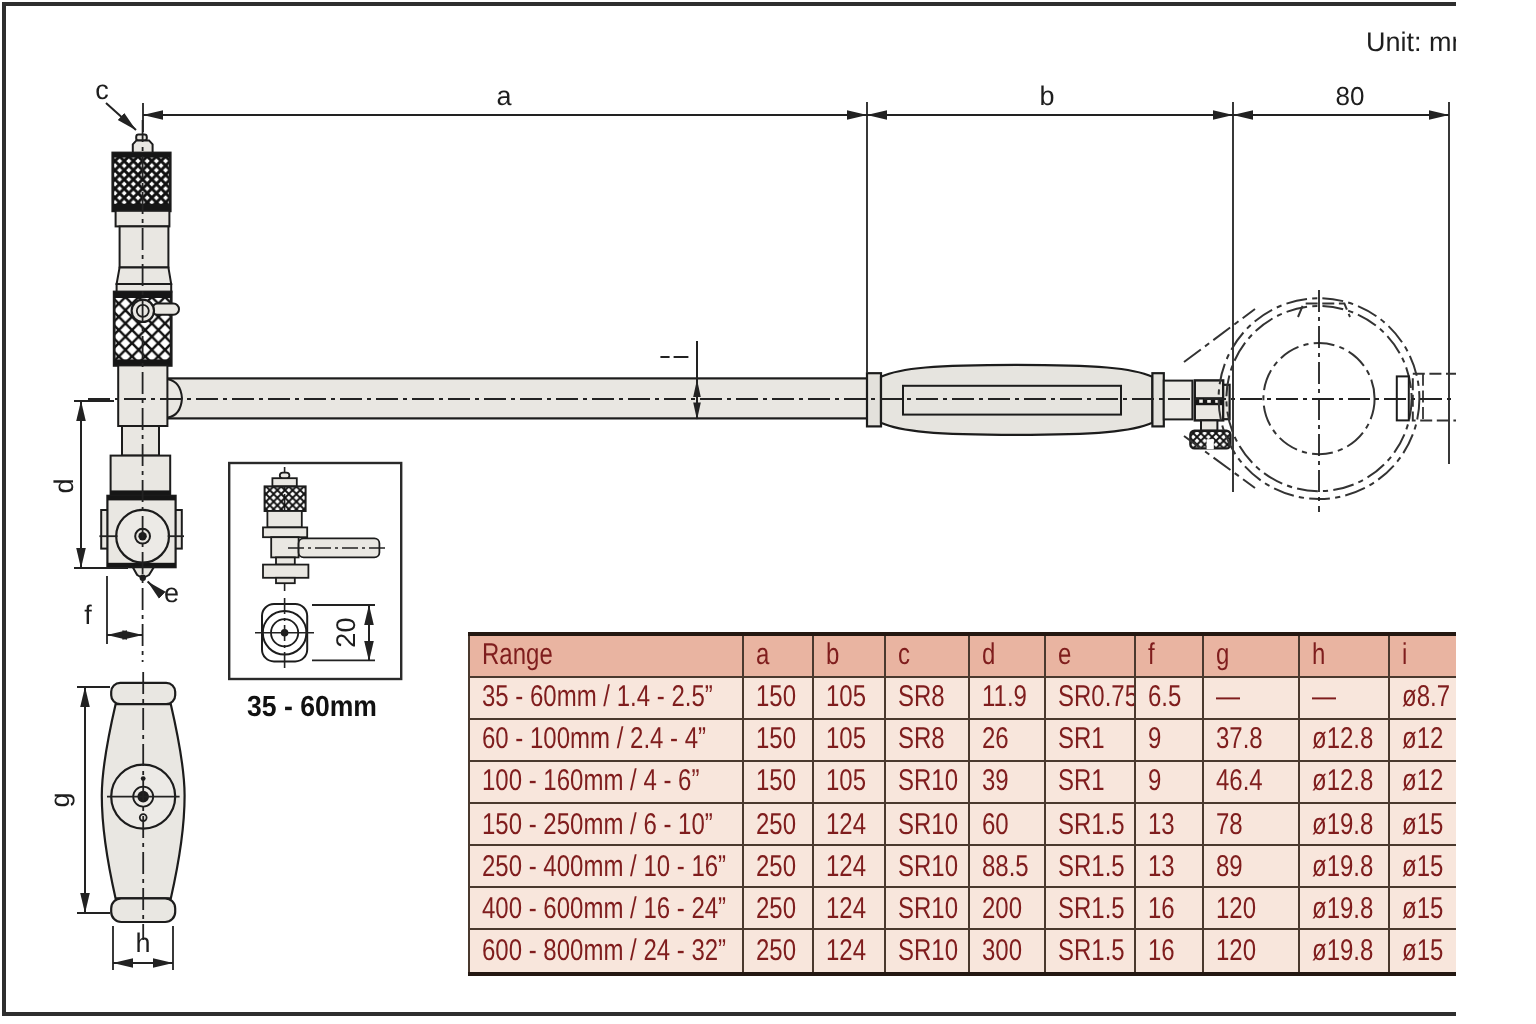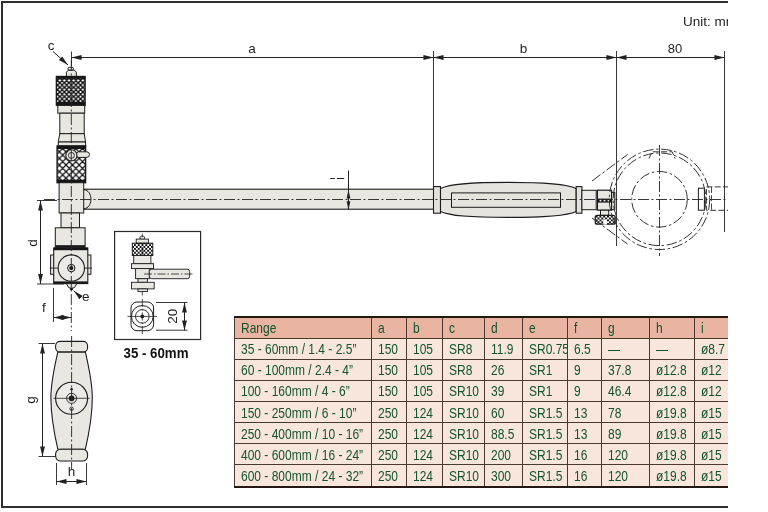--- a/index.html
+++ b/index.html
@@ -1,20 +1,20 @@
 <!DOCTYPE html>
 <html><head>
 <meta charset="utf-8">
 <style>
 html,body{margin:0;padding:0;background:#ffffff;}
 body{width:768px;height:512px;font-family:"Liberation Sans",sans-serif;}
 #wrap{position:relative;width:728px;height:512px;overflow:hidden;background:#ffffff;}
 svg{position:absolute;left:0;top:0;}
 #spec{position:absolute;left:234px;top:315.5px;border-collapse:collapse;table-layout:fixed;width:502px;
- font-family:"Liberation Sans",sans-serif;font-size:15px;color:#14532d;}
+ font-family:"Liberation Sans",sans-serif;font-size:15px;color:#7f1d1d;}
 #spec td{border:1px solid #4a392e;padding:0 0 0 6px;height:20.15px;white-space:nowrap;overflow:hidden;}
 #spec tr.hd td{background:#e9b4a1;}
 #spec tr.dt td{background:#f8e6dc;}
 #spec .s{display:inline-block;transform:scaleX(0.8);transform-origin:0 50%;}
 #spec{border-top:2px solid #241812;border-bottom:2px solid #241812;}
 </style>
 </head>
 <body>
 <div id="wrap">
 <svg width="768" height="512" viewBox="0 0 768 512">

